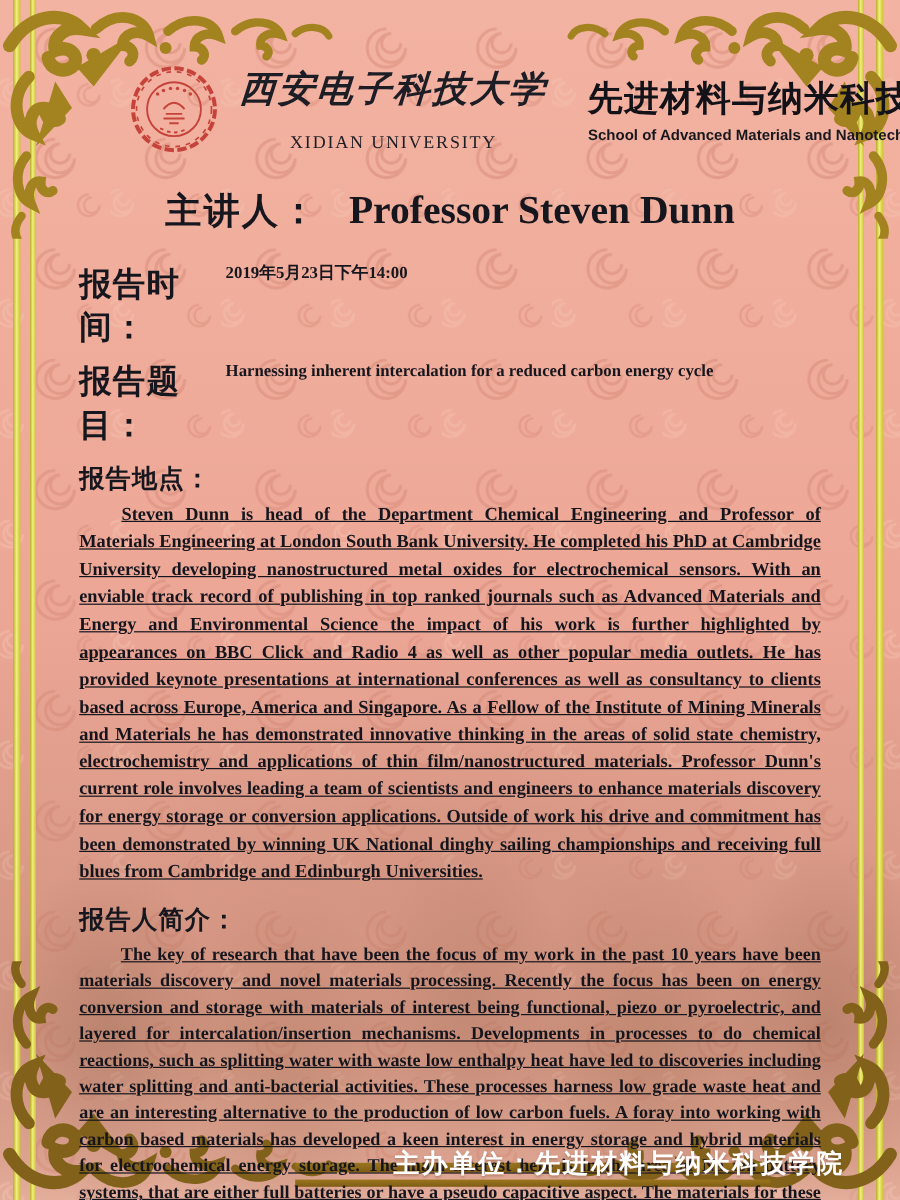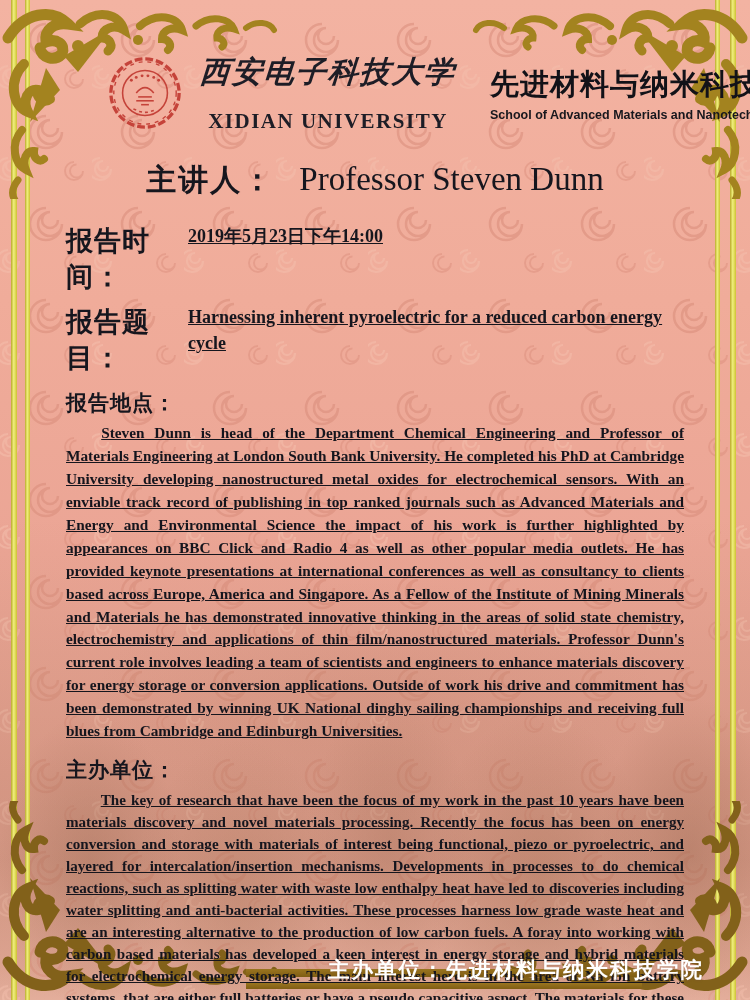--- a/index.html
+++ b/index.html
@@ -35,34 +35,34 @@
   .bottom-bar{position:absolute;background:linear-gradient(180deg,#9a751f,#7f5d14);z-index:4;}
   .bb1{left:246px;top:969px;width:396px;height:8px;}
   .bb2{left:246px;top:983px;width:396px;height:6px;}
 
   .content{position:relative;z-index:5;padding:0 66px;color:#16161e;}
   
   .header{display:flex;align-items:center;margin-top:52px;margin-left:40px;}
   .seal{flex:0 0 auto;width:78px;height:78px;}
   .univ{margin-left:16px;text-align:center;}
   .univ-cn{font-family:"Liberation Serif",serif;font-style:italic;font-weight:bold;font-size:30px;letter-spacing:2px;color:#1d1d26;white-space:nowrap;transform:skewX(-4deg);}
-  .univ-en{font-family:"Liberation Serif",serif;font-weight:bold;font-size:21px;letter-spacing:1.5px;color:#1d1d26;margin-top:16px;}
+  .univ-en{font-family:"Liberation Serif",serif;font-weight:normal;font-size:15px;letter-spacing:1.5px;color:#1d1d26;margin-top:16px;}
   .hdr-divider{width:2px;height:64px;background:rgba(95,95,105,.6);margin:0 16px 0 18px;}
   .school{}
   .school-cn{font-weight:bold;font-size:29px;letter-spacing:1px;color:#121218;white-space:nowrap;}
   .school-en{font-weight:bold;font-size:12.5px;color:#17171d;margin-top:3px;white-space:nowrap;}
   
   .speaker{margin-top:26px;text-align:center;white-space:nowrap;}
   .speaker-label{font-weight:bold;font-size:30px;letter-spacing:2px;}
-  .speaker-name{font-family:"Liberation Serif",serif;font-weight:normal;font-size:33px;margin-left:25px;}
+  .speaker-name{font-family:"Liberation Serif",serif;font-weight:bold;font-size:33px;margin-left:25px;}
   
   .info{margin-top:22px;}
   .info-row{display:flex;align-items:flex-start;margin-bottom:9px;}
   .info-label{flex:0 0 122px;font-weight:bold;font-size:27px;letter-spacing:1px;}
-  .info-value{font-family:"Liberation Serif",serif;font-weight:bold;font-size:18px;line-height:1.45;max-width:492px;text-decoration:underline;}
+  .info-value{font-family:"Liberation Serif",serif;font-weight:bold;font-size:14px;line-height:1.45;max-width:492px;}
   
   .sec-heading{font-weight:bold;font-size:21px;letter-spacing:1px;margin-top:13px;}
   .sec-text{font-family:"Liberation Serif",serif;font-weight:bold;font-size:15.3px;line-height:1.5;text-align:justify;text-indent:2.3em;margin-top:5px;color:#15151d;text-decoration:underline;}
   .abstract-text{font-size:15.1px;line-height:1.46;}
   
   .footer{position:absolute;right:46px;bottom:16px;z-index:6;color:#ffffff;font-weight:bold;font-size:21.5px;letter-spacing:2px;text-shadow:0 1px 2px rgba(120,80,50,.4);white-space:nowrap;}
 </style>
 </head>
 <body>
 
@@ -158,27 +158,27 @@
       <span class="speaker-label">主讲人：</span><span class="speaker-name">Professor Steven Dunn</span>
     </div>
 
     <div class="info">
       <div class="info-row">
         <div class="info-label">报告时间：</div>
         <div class="info-value">2019年5月23日下午14:00</div>
       </div>
       <div class="info-row">
         <div class="info-label">报告题目：</div>
-        <div class="info-value">Harnessing inherent pyroelectric for a reduced carbon energy cycle</div>
+        <div class="info-value">Harnessing inherent intercalation for a reduced carbon energy cycle</div>
       </div>
     </div>
 
     <div class="sec-heading">报告地点：</div>
     <div class="sec-text">Steven Dunn is head of the Department Chemical Engineering and Professor of Materials Engineering at London South Bank University. He completed his PhD at Cambridge University developing nanostructured metal oxides for electrochemical sensors. With an enviable track record of publishing in top ranked journals such as Advanced Materials and Energy and Environmental Science the impact of his work is further highlighted by appearances on BBC Click and Radio 4 as well as other popular media outlets. He has provided keynote presentations at international conferences as well as consultancy to clients based across Europe, America and Singapore. As a Fellow of the Institute of Mining Minerals and Materials he has demonstrated innovative thinking in the areas of solid state chemistry, electrochemistry and applications of thin film/nanostructured materials. Professor Dunn's current role involves leading a team of scientists and engineers to enhance materials discovery for energy storage or conversion applications. Outside of work his drive and commitment has been demonstrated by winning UK National dinghy sailing championships and receiving full blues from Cambridge and Edinburgh Universities.</div>
 
-    <div class="sec-heading">主办单位：</div>
+    <div class="sec-heading">报告人简介：</div>
     <div class="sec-text abstract-text">The key of research that have been the focus of my work in the past 10 years have been materials discovery and novel materials processing. Recently the focus has been on energy conversion and storage with materials of interest being functional, piezo or pyroelectric, and layered for intercalation/insertion mechanisms. Developments in processes to do chemical reactions, such as splitting water with waste low enthalpy heat have led to discoveries including water splitting and anti-bacterial activities. These processes harness low grade waste heat and are an interesting alternative to the production of low carbon fuels. A foray into working with carbon based materials has developed a keen interest in energy storage and hybrid materials for electrochemical energy storage. The main interest here is in the area of Na ion battery systems, that are either full batteries or have a pseudo capacitive aspect. The materials for these systems are produced using flow chemical techniques and are nanostructured, showing not only interesting energy storage properties but also photochemical activity.</div>
 
   </div>
 
   <div class="footer">主办单位：先进材料与纳米科技学院</div>
 
 </div>
 
 </body></html>

